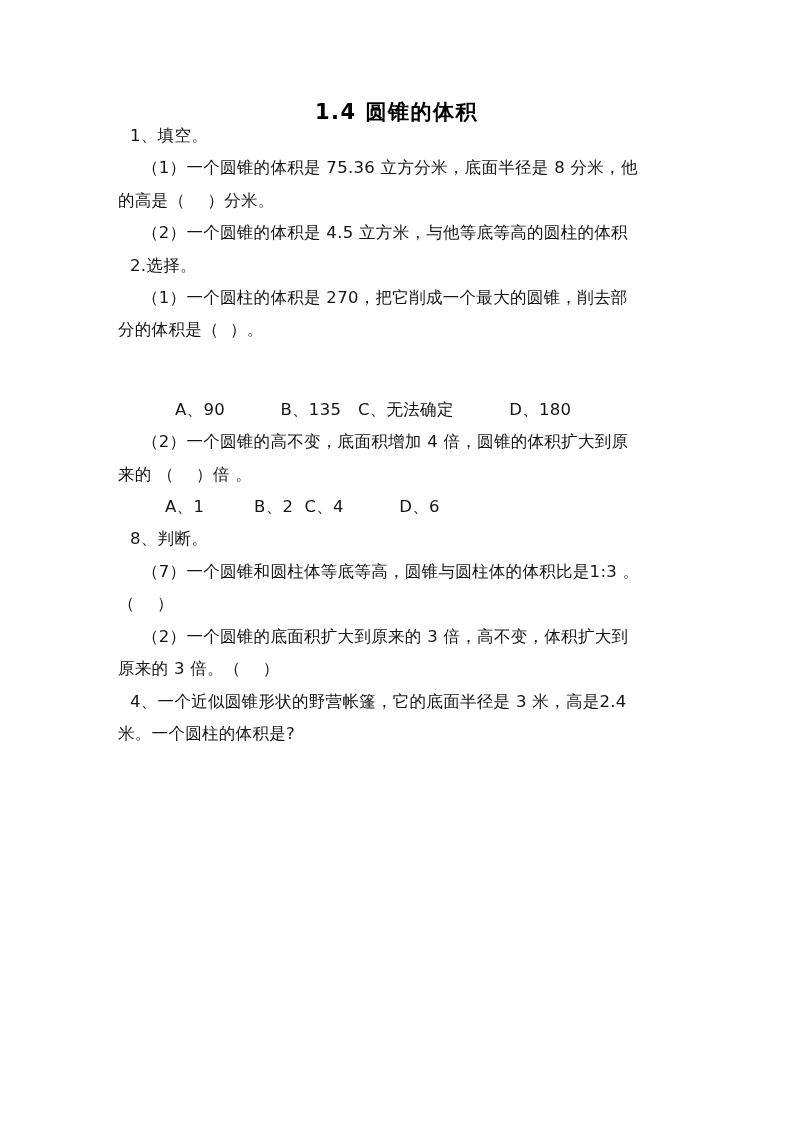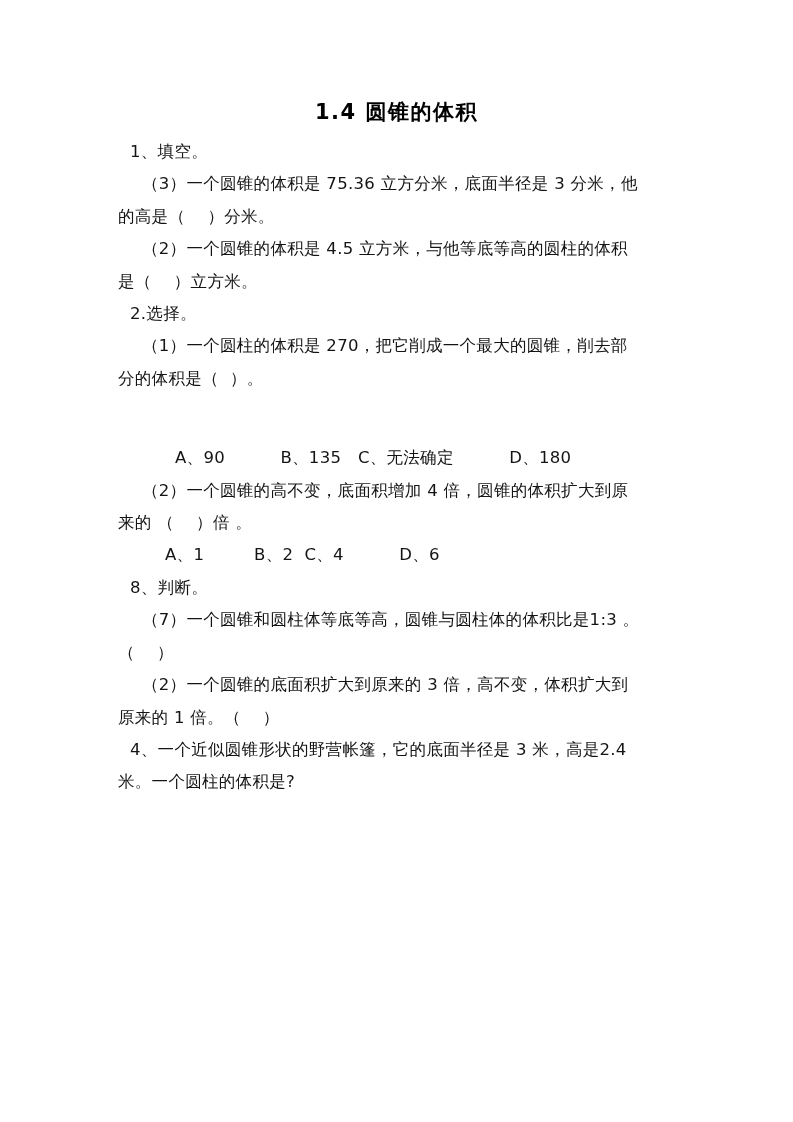--- a/index.html
+++ b/index.html
@@ -39,21 +39,21 @@
     font-size: 21px;
     letter-spacing: 1.5px;
     color: #000000;
     white-space: pre;
   }
 
   
   .body-block {
     position: absolute;
     left: 118px;
-    top: 136px;
+    top: 120px;
     width: 562px;
   }
 
   .line {
     font-family: "DejaVu Sans", sans-serif;
     font-size: 16.5px;
     line-height: 32.4px;
     color: #141414;
     white-space: pre;
     letter-spacing: 0.3px;
@@ -68,33 +68,32 @@
 </style>
 </head>
 <body>
 
 <div class="page">
 
   <div class="doc-title">1.4 圆锥的体积</div>
 
   <div class="body-block">
     <div class="line ind-head">1、填空。</div>
-    <div class="line ind-sub">（3）一个圆锥的体积是 75.36 立方分米，底面半径是 3 分米，他</div>
+    <div class="line ind-sub">（1）一个圆锥的体积是 75.36 立方分米，底面半径是 8 分米，他</div>
     <div class="line ind-cont">的高是（    ）分米。</div>
     <div class="line ind-sub">（2）一个圆锥的体积是 4.5 立方米，与他等底等高的圆柱的体积</div>
-    <div class="line ind-cont">是（    ）立方米。</div>
     <div class="line ind-head">2.选择。</div>
     <div class="line ind-sub">（1）一个圆柱的体积是 270，把它削成一个最大的圆锥，削去部</div>
     <div class="line ind-cont">分的体积是（  ）。</div>
     <div class="line ind-optA">A、90          B、135   C、无法确定          D、180</div>
     <div class="line ind-sub">（2）一个圆锥的高不变，底面积增加 4 倍，圆锥的体积扩大到原</div>
     <div class="line ind-cont">来的 （    ）倍 。</div>
     <div class="line ind-optB">A、1         B、2  C、4          D、6</div>
     <div class="line ind-head">8、判断。</div>
     <div class="line ind-sub">（7）一个圆锥和圆柱体等底等高，圆锥与圆柱体的体积比是1:3 。</div>
     <div class="line ind-cont">（    ）</div>
     <div class="line ind-sub">（2）一个圆锥的底面积扩大到原来的 3 倍，高不变，体积扩大到</div>
-    <div class="line ind-cont">原来的 1 倍。（    ）</div>
+    <div class="line ind-cont">原来的 3 倍。（    ）</div>
     <div class="line ind-head">4、一个近似圆锥形状的野营帐篷，它的底面半径是 3 米，高是2.4</div>
     <div class="line ind-cont">米。一个圆柱的体积是?</div>
   </div>
 
 </div>
 
 </body></html>

